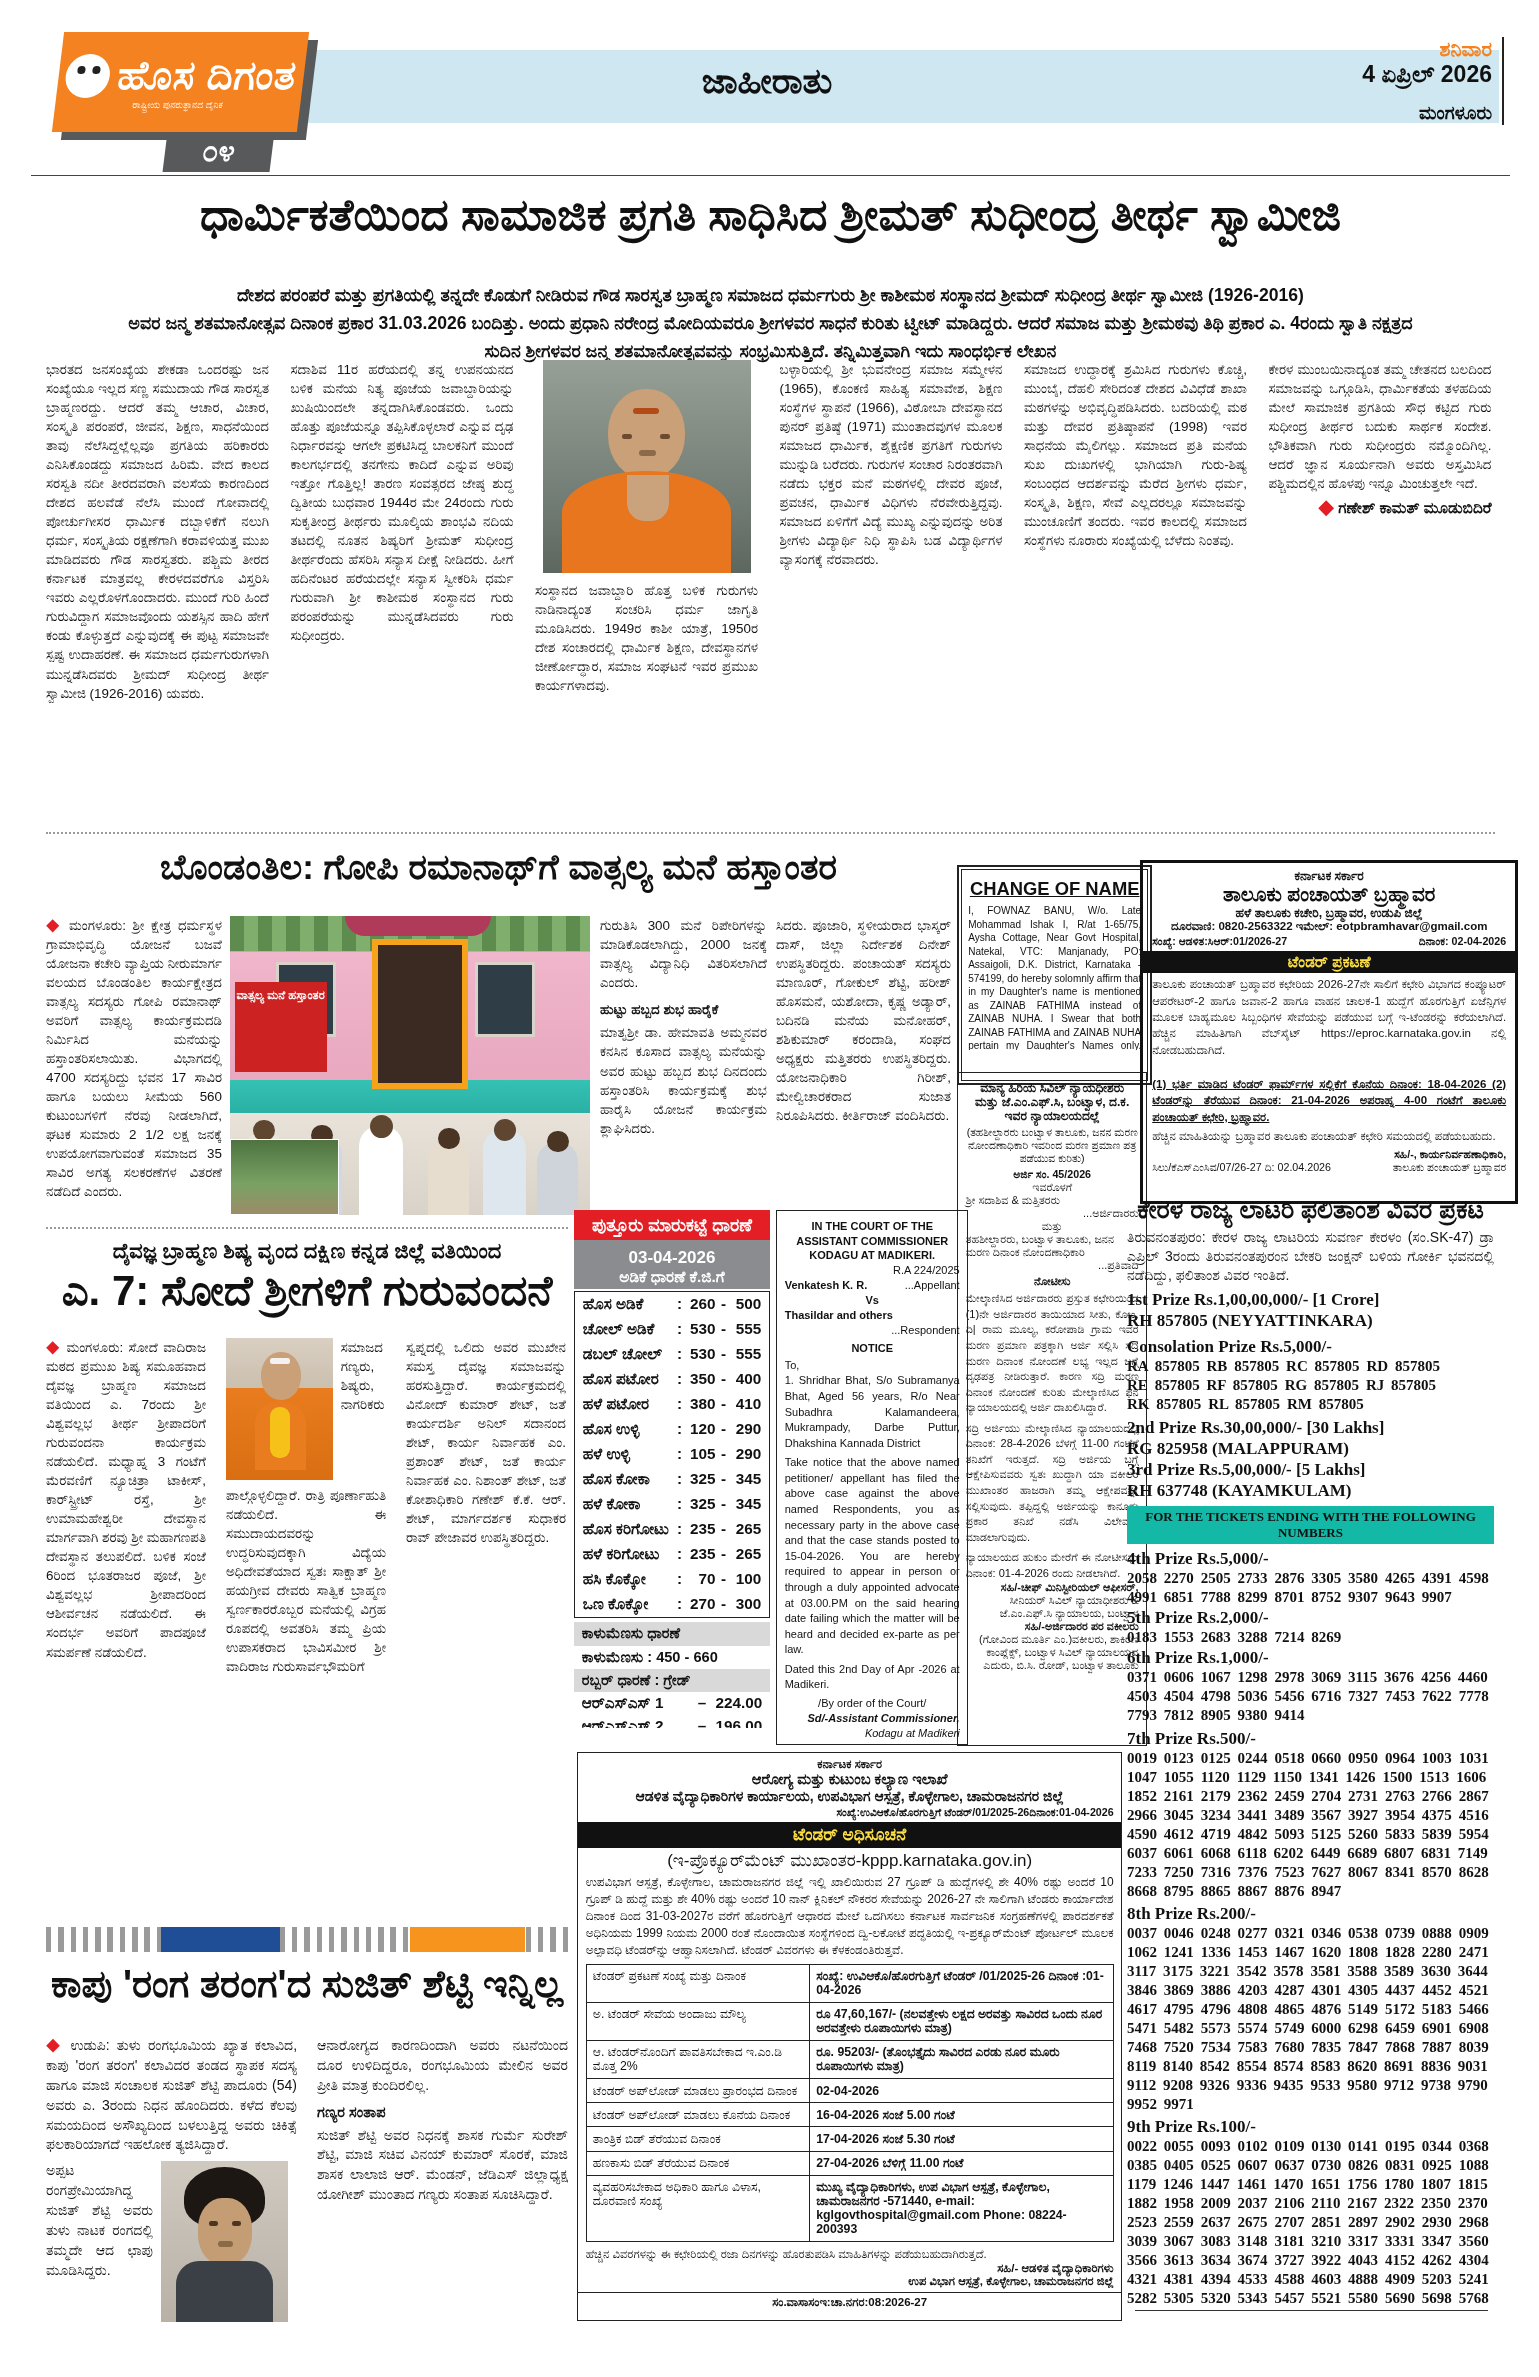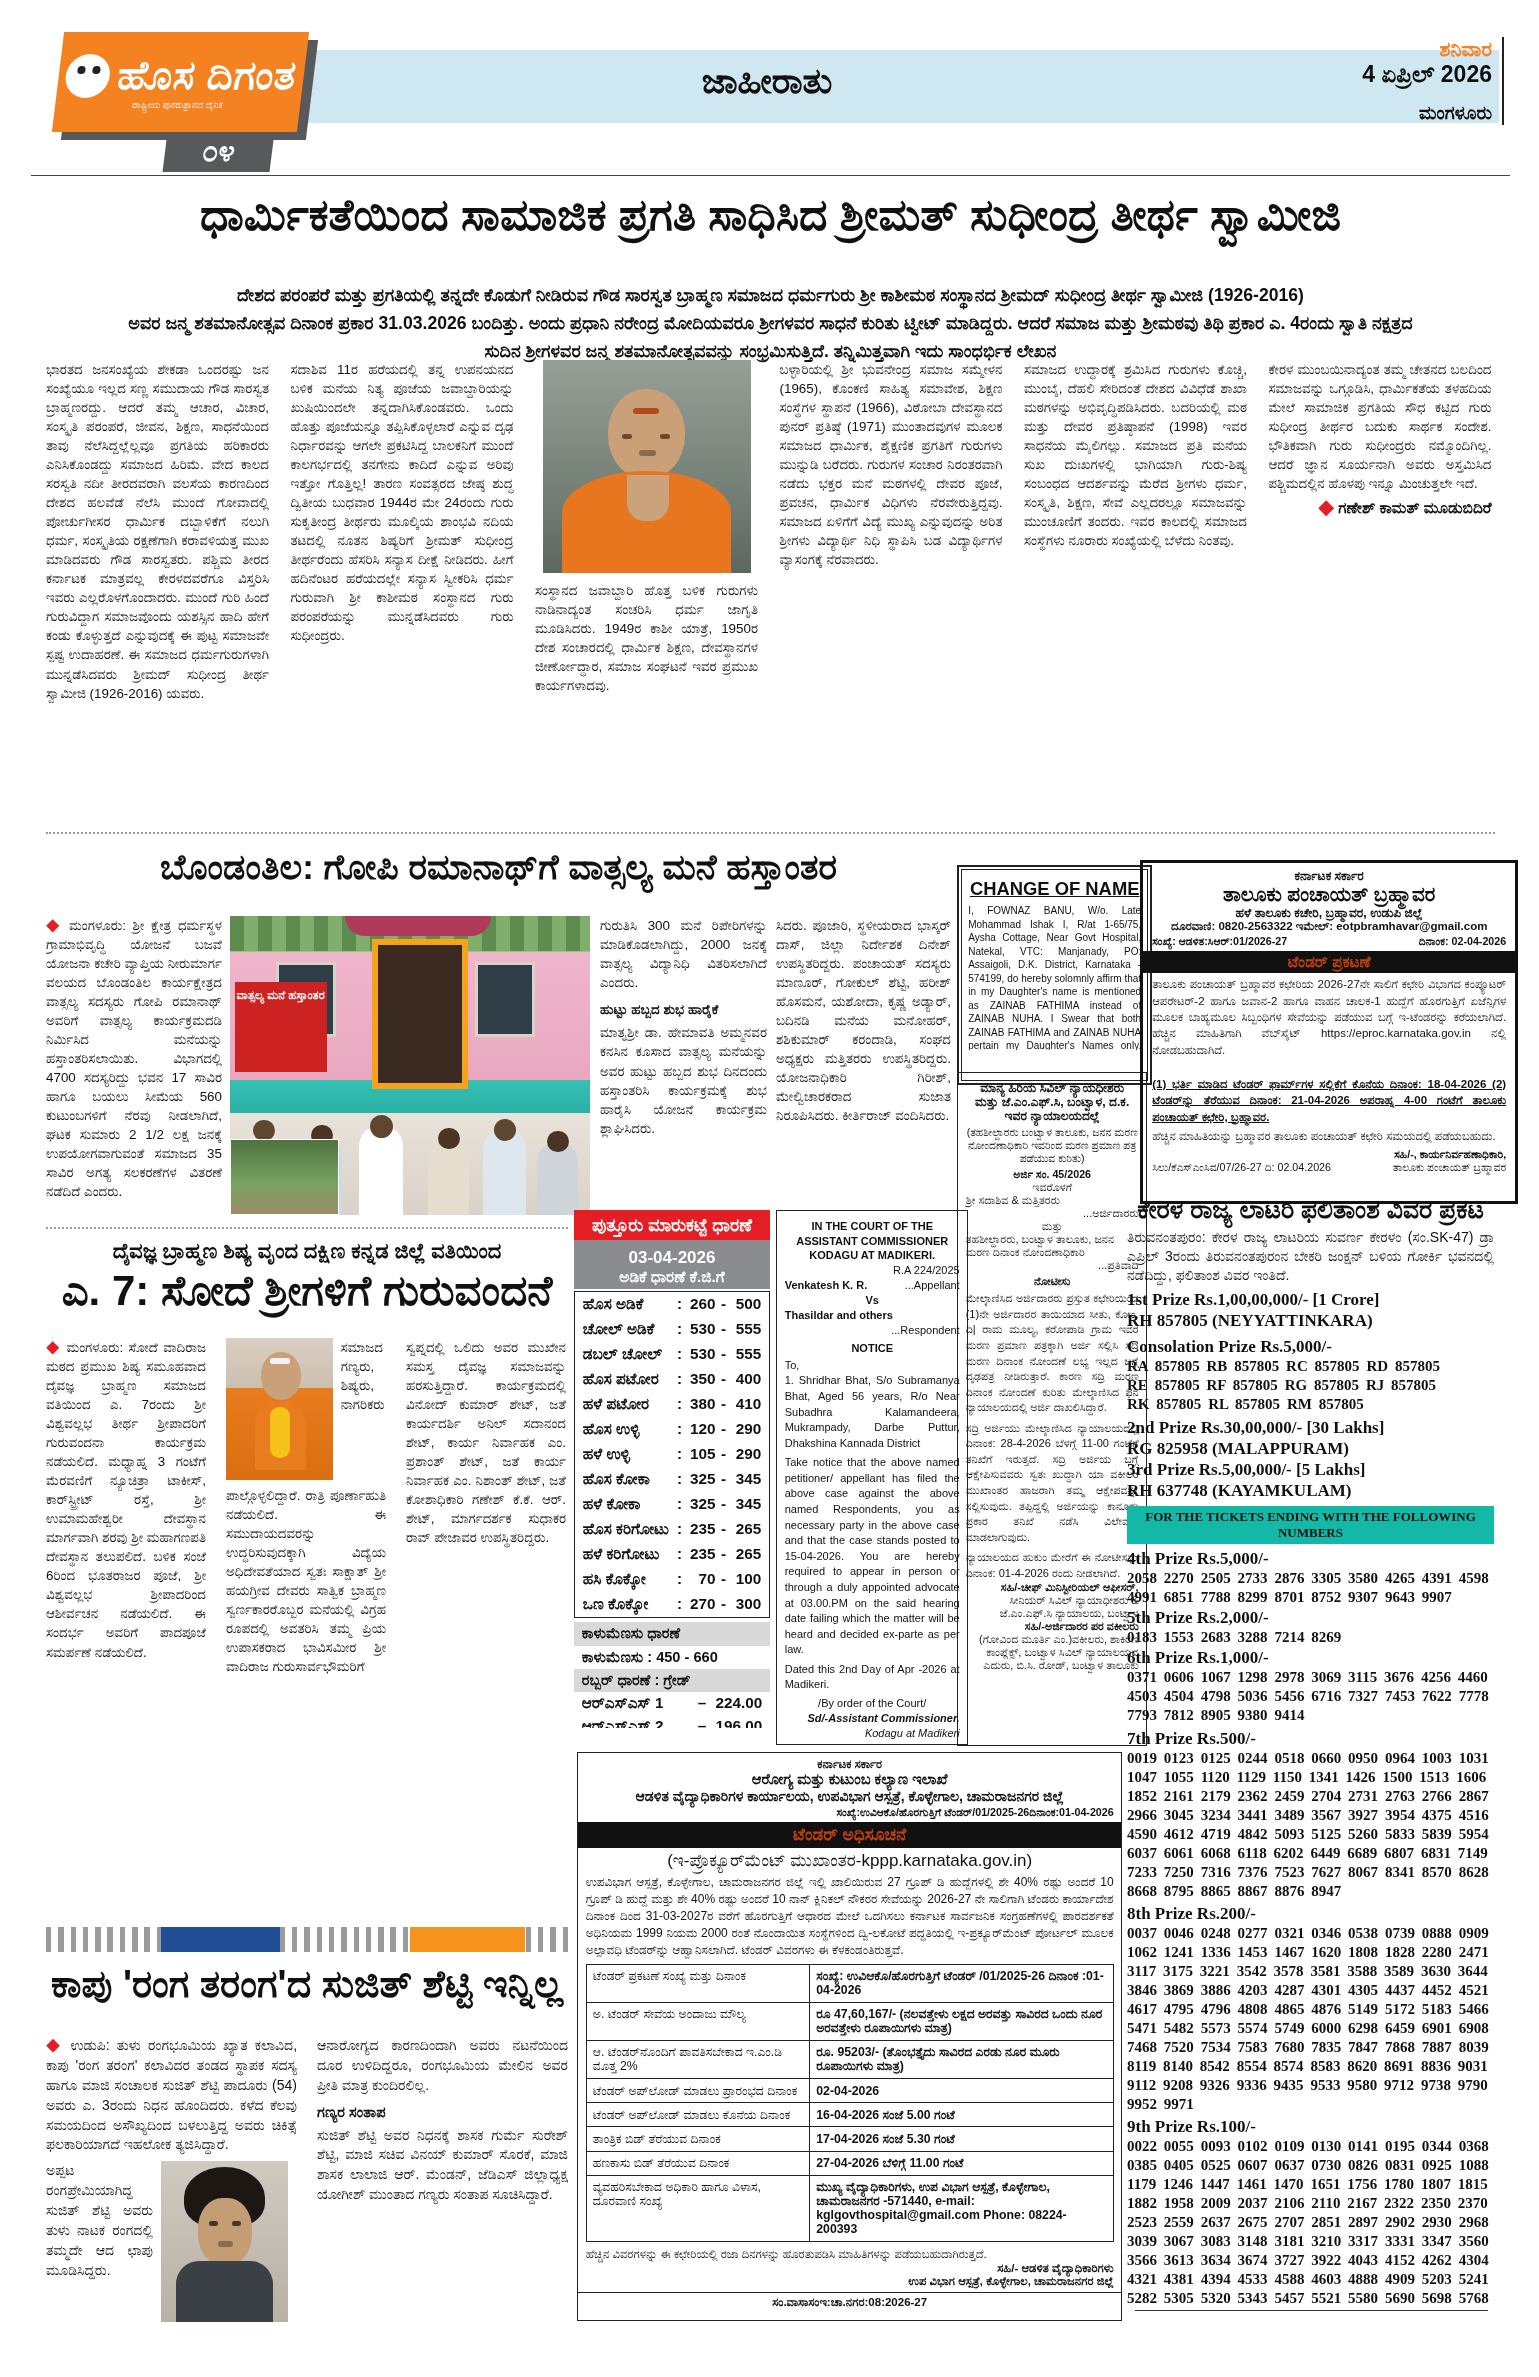--- a/index.html
+++ b/index.html
@@ -27,21 +27,21 @@
   .city{font-size:18.4px;font-weight:bold;}
   
   .h1{font-weight:bold;line-height:1.12;}
   .dek{font-weight:bold;font-size:17.6px;line-height:1.6;}
   .col{font-size:13.4px;}
   .byline{font-weight:bold;font-size:15.3px;text-align:right;}
   .red{color:#e31e24;}
   
   .bx{border:1.5px solid #222;}
   .bx2{border:2.3px double #222;outline:0.8px solid #222;outline-offset:-5.4px;}
-  .blackband{background:#111;color:#c2410c;font-weight:bold;text-align:center;}
+  .blackband{background:#111;color:#fde047;font-weight:bold;text-align:center;}
   .owl{width:44px;height:44px;border-radius:50%;background:#fff;position:relative;}
   .owl:before{content:"";position:absolute;left:10.7px;top:12.3px;width:7.7px;height:7.7px;border-radius:50%;background:#222;}
   .owl:after{content:"";position:absolute;right:10.7px;top:12.3px;width:7.7px;height:7.7px;border-radius:50%;background:#222;}
   .mrow{display:flex;font-size:15.3px;font-weight:bold;padding:3.5px 7.7px;}
   .mrow .n{width:115px;}
   .mrow .c{width:15.3px;text-align:center;}
   .mrow .a{width:38px;text-align:right;}
   .mrow .d{width:20px;text-align:center;}
   .mrow .v{width:38px;text-align:right;}
   .grayhead{background:#8a8c8f;color:#fff;font-weight:bold;text-align:center;}

